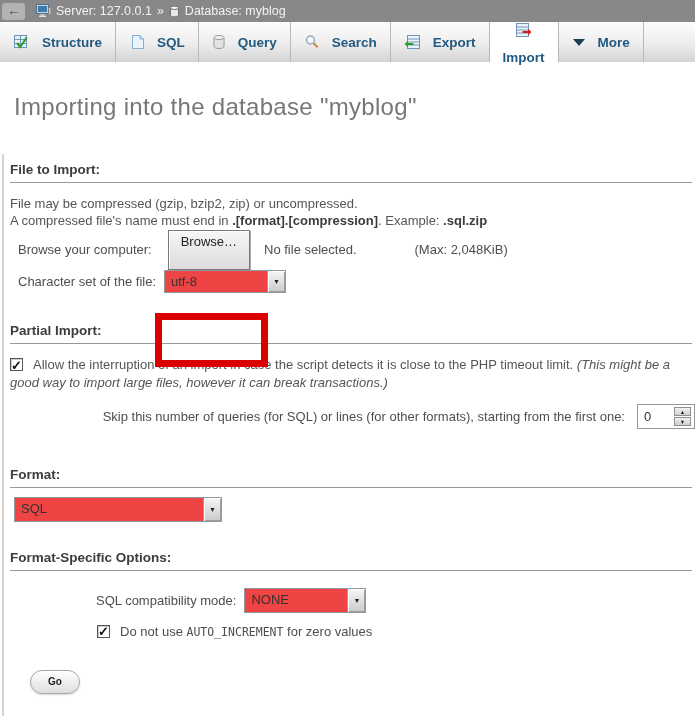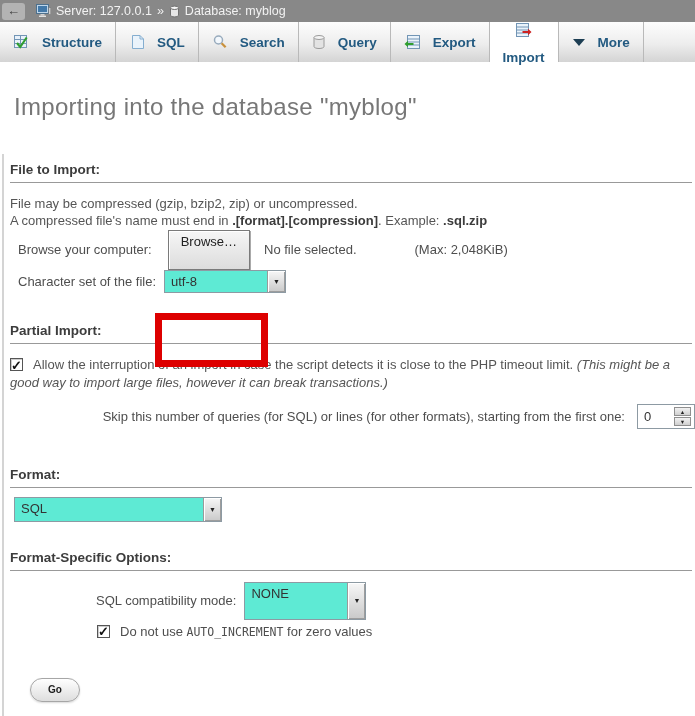--- a/index.html
+++ b/index.html
@@ -52,46 +52,46 @@
   .sh-format { margin-top:38px; }
   .sh-fso { margin-top:28px; }
 
   .para { margin:12px 14px 0 10px; line-height:17px; color:#555; }
   .para-allow { margin-top:12px; line-height:18px; }
   .row { display:flex; align-items:center; }
   .browse-row { margin:8px 0 0 18px; height:25px; }
   .charset-row { margin:7px 0 0 18px; height:24px; }
   .skip-row { margin:12px 0 0 12px; height:25px;justify-content:flex-end; }
   .compat-row { margin:17px 0 0 96px; height:25px; }
-  .autoinc-row { margin:10px 0 8px 97px; height:16px; align-items:center; display:flex; }
+  .autoinc-row { margin:10px 0 0 97px; height:16px; align-items:center; display:flex; }
 
   .btn-browse {
     margin-left:16px; padding:3px 12px 20px; font-size:13px; color:#222;
     background:linear-gradient(#f6f6f6,#dcdcdc);
     border:1px solid #7a7a7a; box-shadow:1px 1px 0 #aaa, inset 1px 1px 0 #fff;
     cursor:pointer;
   }
   .no-file { margin-left:14px; }
   .max-size { margin-left:58px; }
 
   
   .sel {
     display:inline-flex; align-items:stretch; height:23px;
-    border:1px solid #8d9aa3; background:#5eead4; cursor:pointer;gap:25px;
+    border:1px solid #8d9aa3; background:#ef4444; cursor:pointer;gap:25px;
   }
   .sel-val { flex:1; padding:3px 6px; white-space:nowrap; overflow:hidden; color:#333; }
   .sel-btn {
     width:18px; display:flex; align-items:center; justify-content:center;
     background:linear-gradient(#f7f7f7,#c9c9c9); border-left:1px solid #9a9a9a;
     box-shadow:inset 1px 1px 0 #fff, inset -1px -1px 0 #9d9d9d;
     font-size:7px; color:#222;
   }
   .sel-charset { width:122px; margin-left:8px; }
   .sel-format { width:208px; margin:9px 0 0 14px; height:25px; }
-  .sel-compat { width:122px; margin-left:8px; height:38px; }
+  .sel-compat { width:122px; margin-left:8px; height:25px; }
 
   
   .spinner {
     display:inline-flex; align-items:center; width:58px; height:25px;
     border:1px solid #8d9aa3; background:#fff; margin-left:12px; padding:2px 3px;
   }
   .spin-val { padding-left:3px; color:#333; }
   .spin-btns { margin-left:auto; display:flex; flex-direction:column; gap:1px; }
   .spin-btn {
     width:17px; height:9px; font-size:5.5px; line-height:8px; text-align:center;
@@ -170,35 +170,35 @@
     <span class="tab-icon">
       <svg width="16" height="16" viewBox="0 0 16 16">
         <path d="M3.5 1.5 h7.5 l3.5 3.5 v9.5 h-11 z" fill="#eaf3fb" stroke="#85aed0"></path>
         <path d="M11 1.5 v3.5 h3.5" fill="none" stroke="#85aed0"></path>
       </svg>
     </span>
     <span class="tab-label">SQL</span>
   </div>
   <div class="tab">
     <span class="tab-icon">
+      <svg width="14" height="16" viewBox="0 0 14 16">
+        <path d="M2 3.5 v9 c0 1.2 2.2 2 5 2 s5 -0.8 5 -2 v-9" fill="#e3e3e3" stroke="#9a9a9a"></path>
+        <ellipse cx="7" cy="3.5" rx="5" ry="2" fill="#f4f4f4" stroke="#9a9a9a"></ellipse>
+      </svg>
+    </span>
+    <span class="tab-label">Query</span>
+  </div>
+  <div class="tab">
+    <span class="tab-icon">
       <svg width="16" height="16" viewBox="0 0 16 16">
         <circle cx="6.5" cy="6" r="4" fill="#f3f8fd" stroke="#98abbd" stroke-width="1.5"></circle>
         <line x1="9.6" y1="9.2" x2="13.6" y2="13.2" stroke="#c9913d" stroke-width="2.3"></line>
       </svg>
     </span>
     <span class="tab-label">Search</span>
-  </div>
-  <div class="tab">
-    <span class="tab-icon">
-      <svg width="14" height="16" viewBox="0 0 14 16">
-        <path d="M2 3.5 v9 c0 1.2 2.2 2 5 2 s5 -0.8 5 -2 v-9" fill="#e3e3e3" stroke="#9a9a9a"></path>
-        <ellipse cx="7" cy="3.5" rx="5" ry="2" fill="#f4f4f4" stroke="#9a9a9a"></ellipse>
-      </svg>
-    </span>
-    <span class="tab-label">Query</span>
   </div>
   <div class="tab">
     <span class="tab-icon">
       <svg width="17" height="16" viewBox="0 0 17 16">
         <rect x="3.5" y="1.5" width="12" height="13" fill="#eaf3fb" stroke="#7295b5"></rect>
         <line x1="3.5" y1="5" x2="15.5" y2="5" stroke="#7295b5"></line>
         <line x1="3.5" y1="8" x2="15.5" y2="8" stroke="#7295b5"></line>
         <line x1="3.5" y1="11" x2="15.5" y2="11" stroke="#7295b5"></line>
         <path d="M9.5 8.9 h-5.5 v-2.2 l-3.5 3.3 3.5 3.3 v-2.2 h5.5 z" fill="#2f9e2f"></path>
       </svg>

